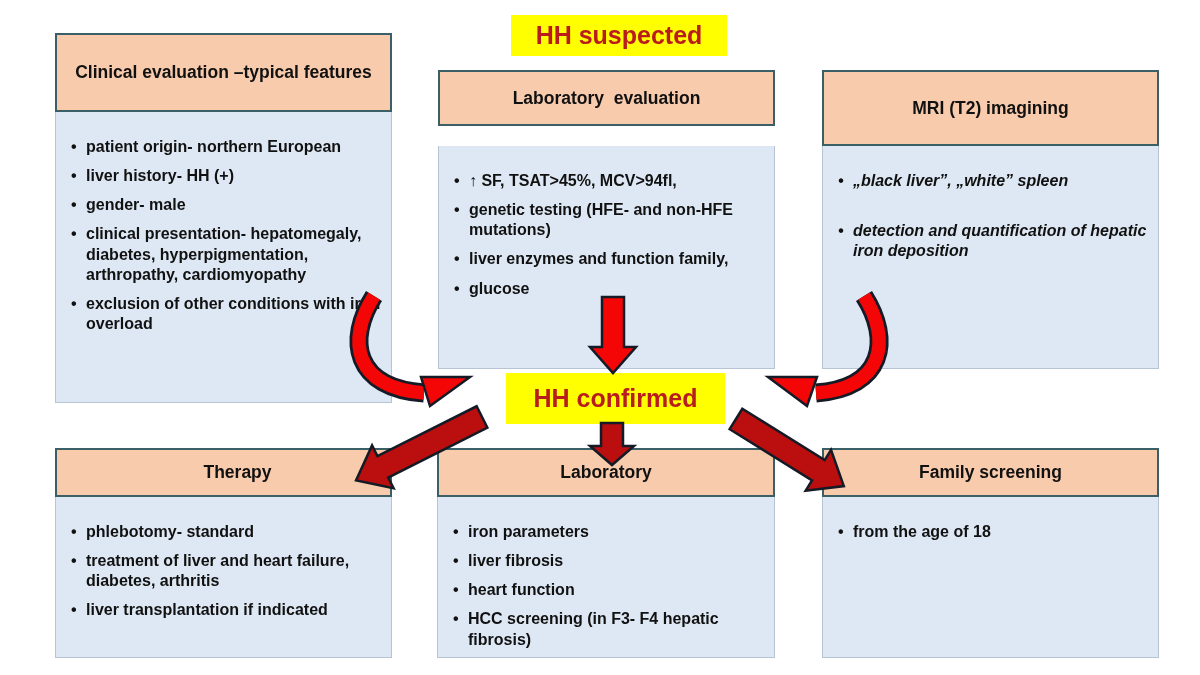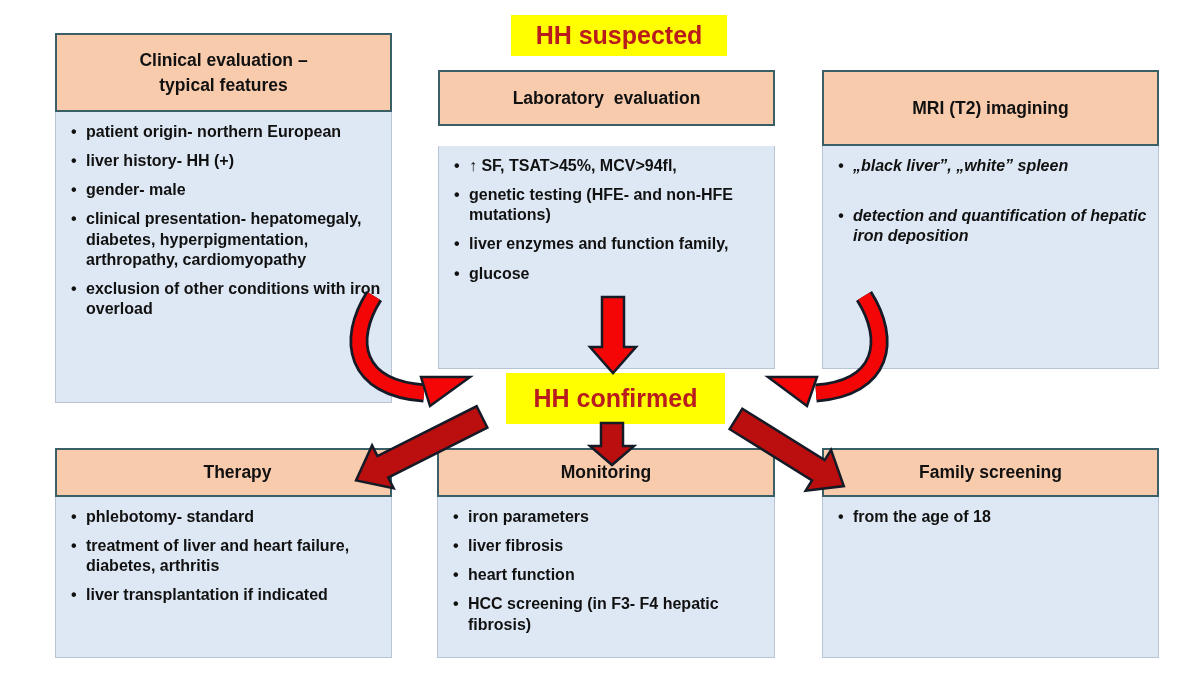--- a/index.html
+++ b/index.html
@@ -15,31 +15,31 @@
   }
   html,body{margin:0;padding:0;background:#ffffff;}
   #canvas{
     position:relative;width:1200px;height:675px;background:#ffffff;overflow:hidden;
     font-family:"Liberation Sans","DejaVu Sans",sans-serif;color:var(--text-color);
   }
   .abs{position:absolute;box-sizing:border-box;}
   .box-header{
     background:var(--header-fill);
     border:2px solid var(--header-border);
-    display:flex;flex-direction:column;align-items:center;justify-content:center;
+    display:flex;flex-direction:row;align-items:center;justify-content:center;
     font-weight:bold;font-size:17.5px;line-height:1.4;text-align:center;
     white-space:pre-wrap;
   }
   .box-body{
     background:var(--body-fill);
     border:1px solid var(--body-border);
     border-top:none;
   }
   ul.bullets{
-    list-style:none;margin:0;padding:10px 10px 0 14px;
+    list-style:none;margin:0;padding:25px 10px 0 14px;
     font-weight:bold;font-size:16px;line-height:1.26;
   }
   ul.bullets li{position:relative;padding-left:16px;margin-bottom:9px;}
   ul.bullets li::before{content:"\2022";position:absolute;left:1px;top:0;}
   .clinical-list{padding-right:24px;}
   .mri-list li + li{margin-top:30px;}
   .hh-label{
     background:var(--highlight-yellow);
     display:flex;align-items:center;justify-content:center;
     font-weight:bold;font-size:25px;color:#b91c1c;
@@ -101,21 +101,21 @@
   </div>
   <div class="abs box-body" style="left:55px;top:497px;width:337px;height:161px;">
     <ul class="bullets">
       <li>phlebotomy- standard</li>
       <li>treatment of liver and heart failure, diabetes, arthritis</li>
       <li>liver transplantation if indicated</li>
     </ul>
   </div>
 
   <div class="abs box-header" style="left:437px;top:448px;width:338px;height:49px;">
-    <div>Monitoring</div>
+    <div>Laboratory</div>
   </div>
   <div class="abs box-body" style="left:437px;top:497px;width:338px;height:161px;">
     <ul class="bullets">
       <li>iron parameters</li>
       <li>liver fibrosis</li>
       <li>heart function</li>
       <li>HCC screening (in F3- F4 hepatic fibrosis)</li>
     </ul>
   </div>
 

